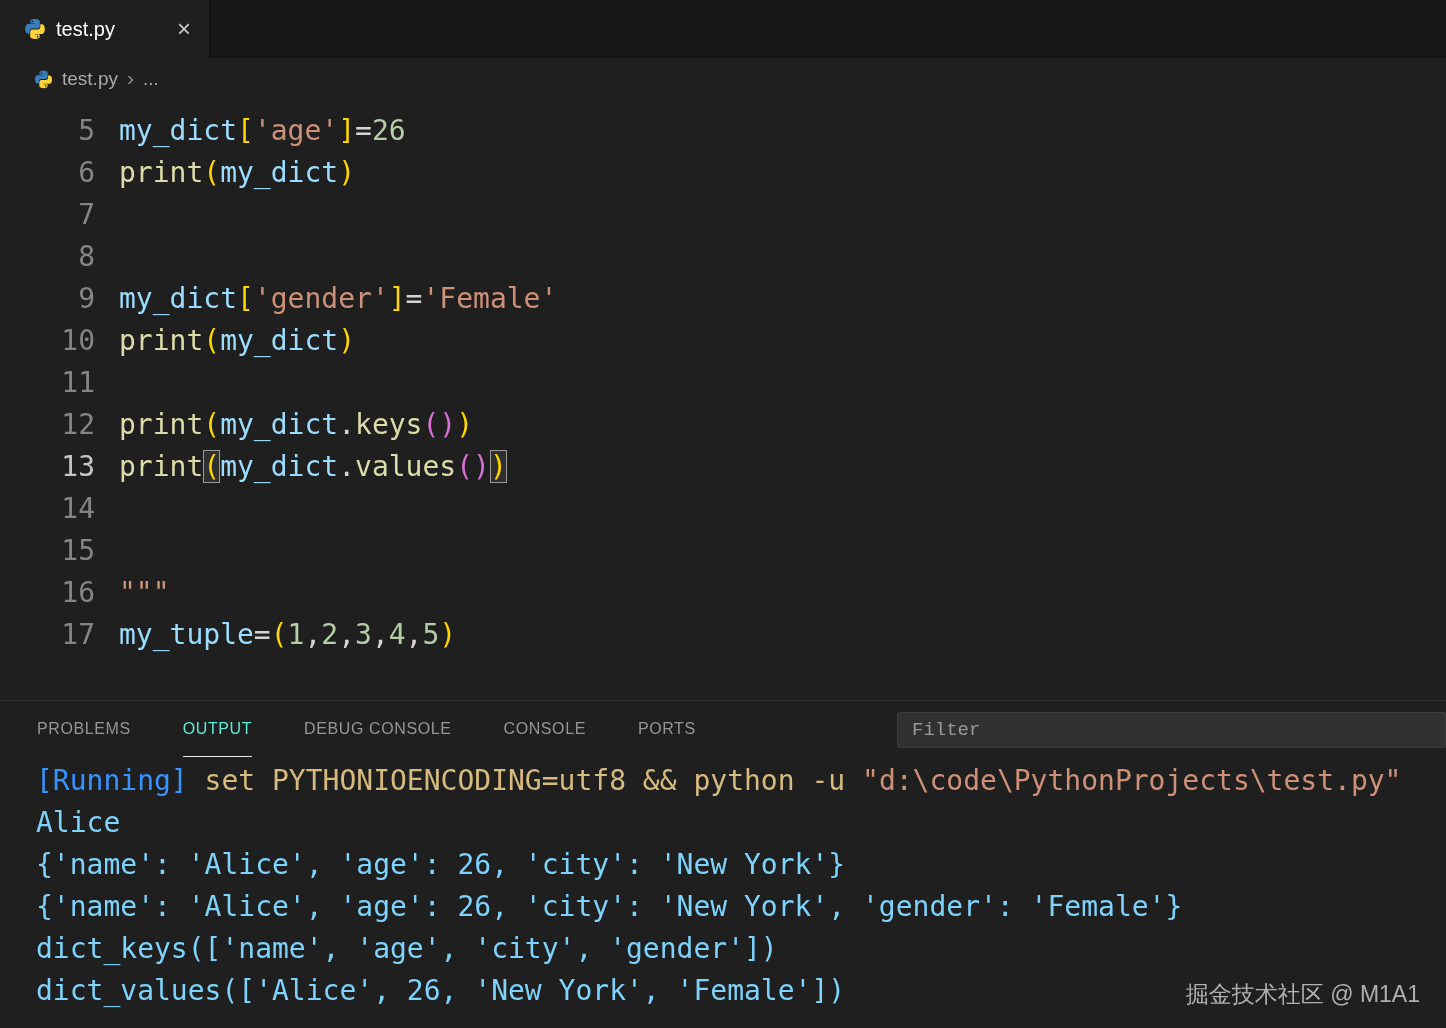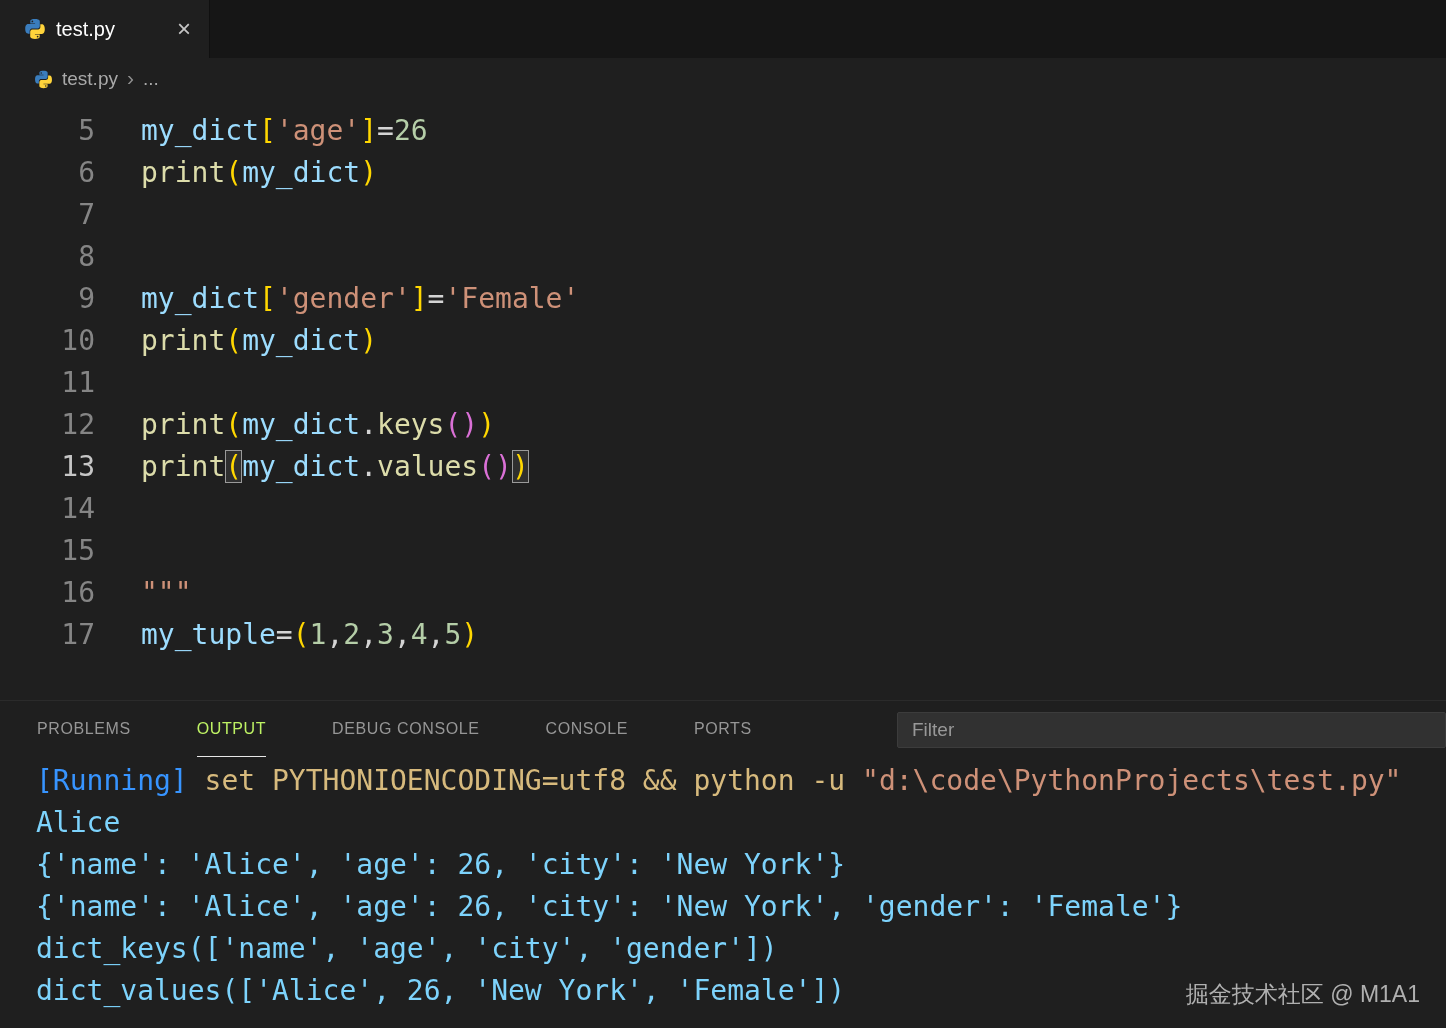--- a/index.html
+++ b/index.html
@@ -15,42 +15,42 @@
 
   
   .breadcrumb{height:42px;display:flex;align-items:center;padding-left:34px;gap:9px;color:#a9a9a9;font-size:19px;background:#1f1f1f}
   .crumb-sep{font-size:21px;color:#8f8f8f;margin-top:-2px}
 
   
   .editor{padding-top:10px;background:#1f1f1f}
   .code-row{display:flex;height:42px;line-height:42px;font-size:28px;white-space:pre}
   .gutter{width:95px;text-align:right;color:#858585;flex:0 0 95px}
   .code-row.active .gutter{color:#c6c6c6}
-  .code-text{margin-left:46px;white-space:pre}
+  .code-text{margin-left:24px;white-space:pre}
 
   
   .tk-v{color:#9cdcfe}
   .tk-s{color:#ce9178}
   .tk-n{color:#b5cea8}
   .tk-f{color:#dcdcaa}
   .tk-o{color:#d4d4d4}
   .tk-b1{color:#ffd700}
   .tk-b2{color:#da70d6}
   .tk-b1m{color:#ffd700;box-shadow:inset 0 0 0 1px rgba(200,200,200,.7);background:rgba(120,120,120,.18)}
   .tk-blue{color:#3794ff}
   .tk-gold{color:#d7ba7d}
   .tk-orange{color:#ce9178}
   .tk-w{color:#7dd3fc}
 
   
   .panel{position:absolute;left:0;right:0;top:700px;bottom:0;background:#1f1f1f;border-top:1px solid #2b2b2b}
-  .panel-header{height:56px;display:flex;align-items:stretch;padding-left:37px;gap:66px}
+  .panel-header{height:56px;display:flex;align-items:stretch;padding-left:37px;gap:52px}
   .panel-tab{font-size:16px;letter-spacing:.6px;color:#969696;display:flex;align-items:center;border-bottom:1px solid transparent;cursor:pointer}
-  .panel-tab.active{color:#bef264;border-bottom-color:#e7e7e7}
-  .filter-input{position:absolute;right:0;top:11px;width:549px;height:36px;background:#313131;border:1px solid #3c3c3c;color:#cccccc;font-size:19px;padding:0 14px;border-radius:2px;outline:none;font-family:Liberation Sans, sans-serif}
+  .panel-tab.active{color:#5eead4;border-bottom-color:#e7e7e7}
+  .filter-input{position:absolute;right:0;top:11px;width:549px;height:36px;background:#313131;border:1px solid #3c3c3c;color:#cccccc;font-size:19px;padding:0 14px;border-radius:2px;outline:none;font-family:Liberation Mono, monospace}
   .filter-input::placeholder{color:#989898}
   .output{padding:3px 0 0 36px;font-size:28px;line-height:42px}
   .out-row{white-space:pre}
   .watermark{position:absolute;right:26px;bottom:18px;color:#b0b0b0;font-size:23px}
 
   .icon-py svg{display:block}
 </style>
 </head>
 <body>
 

